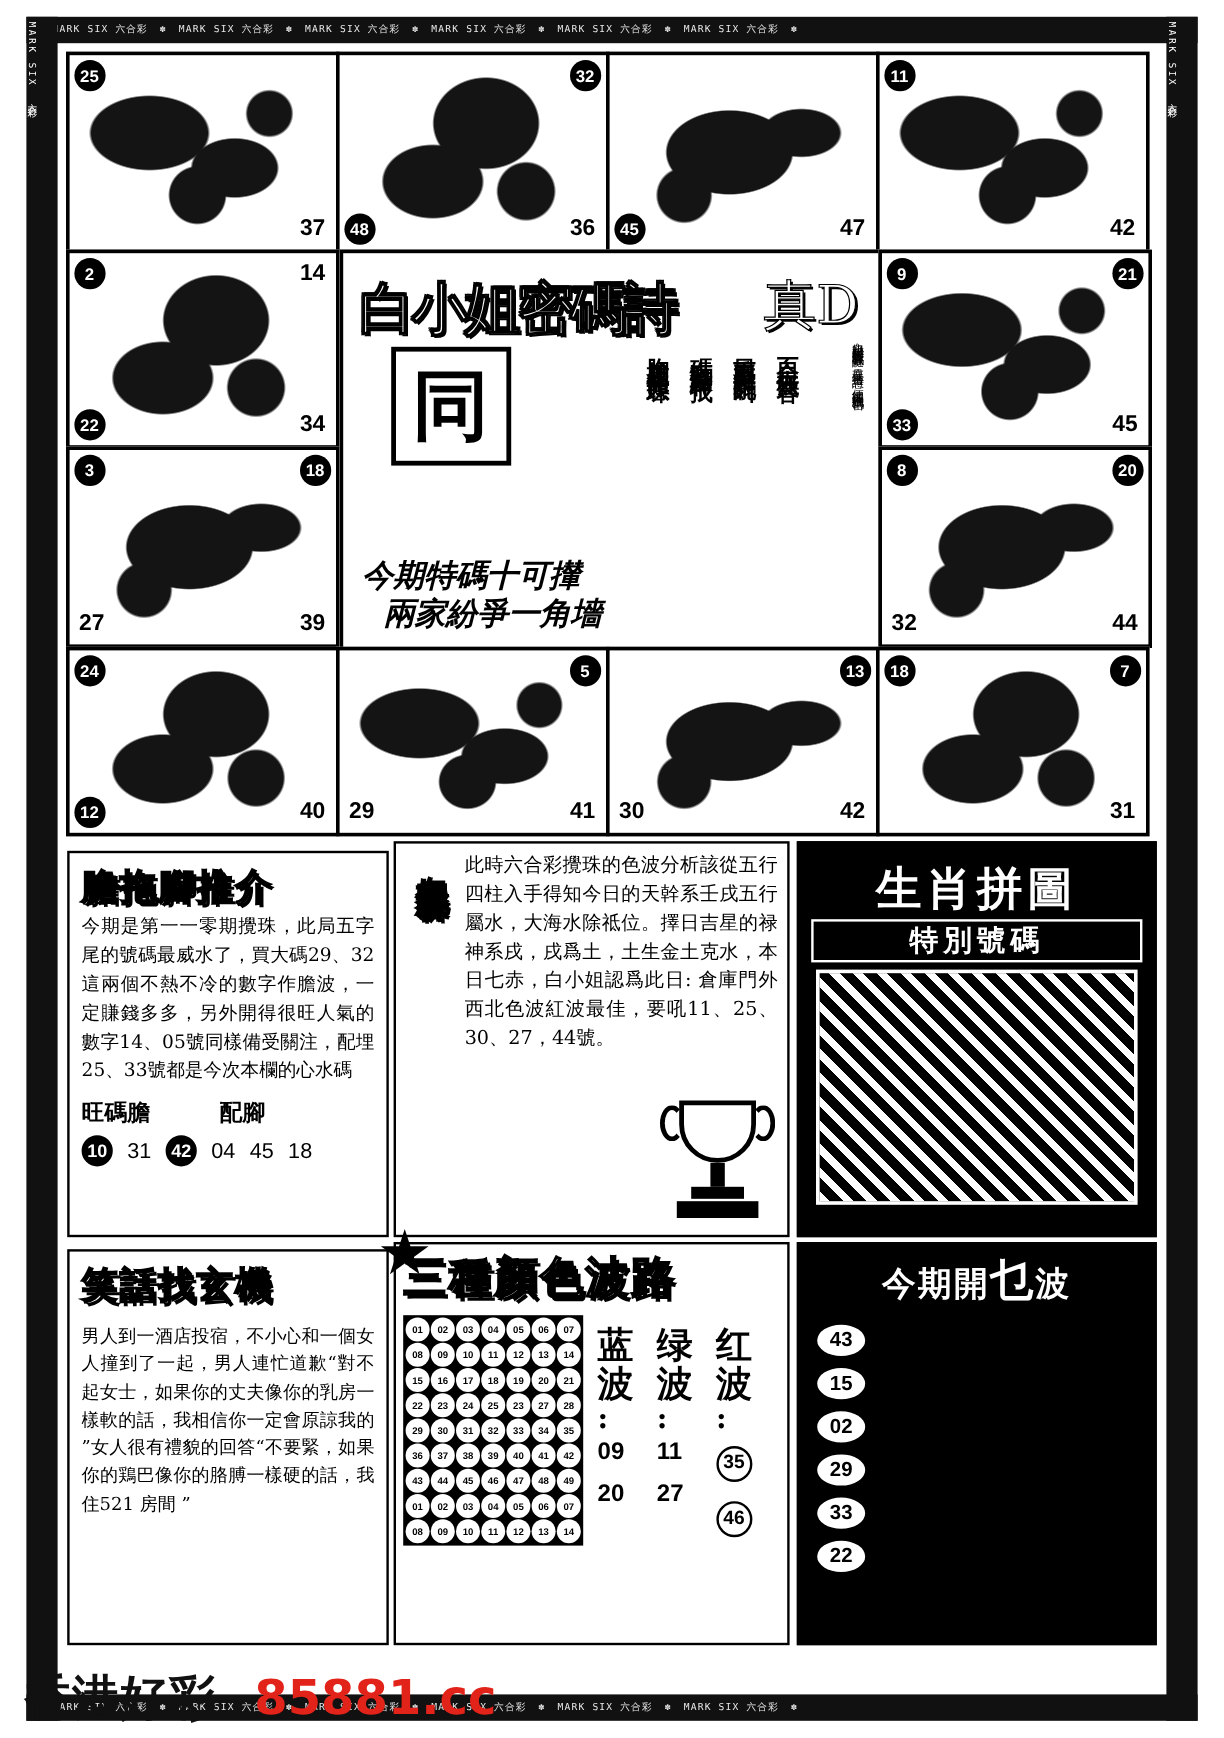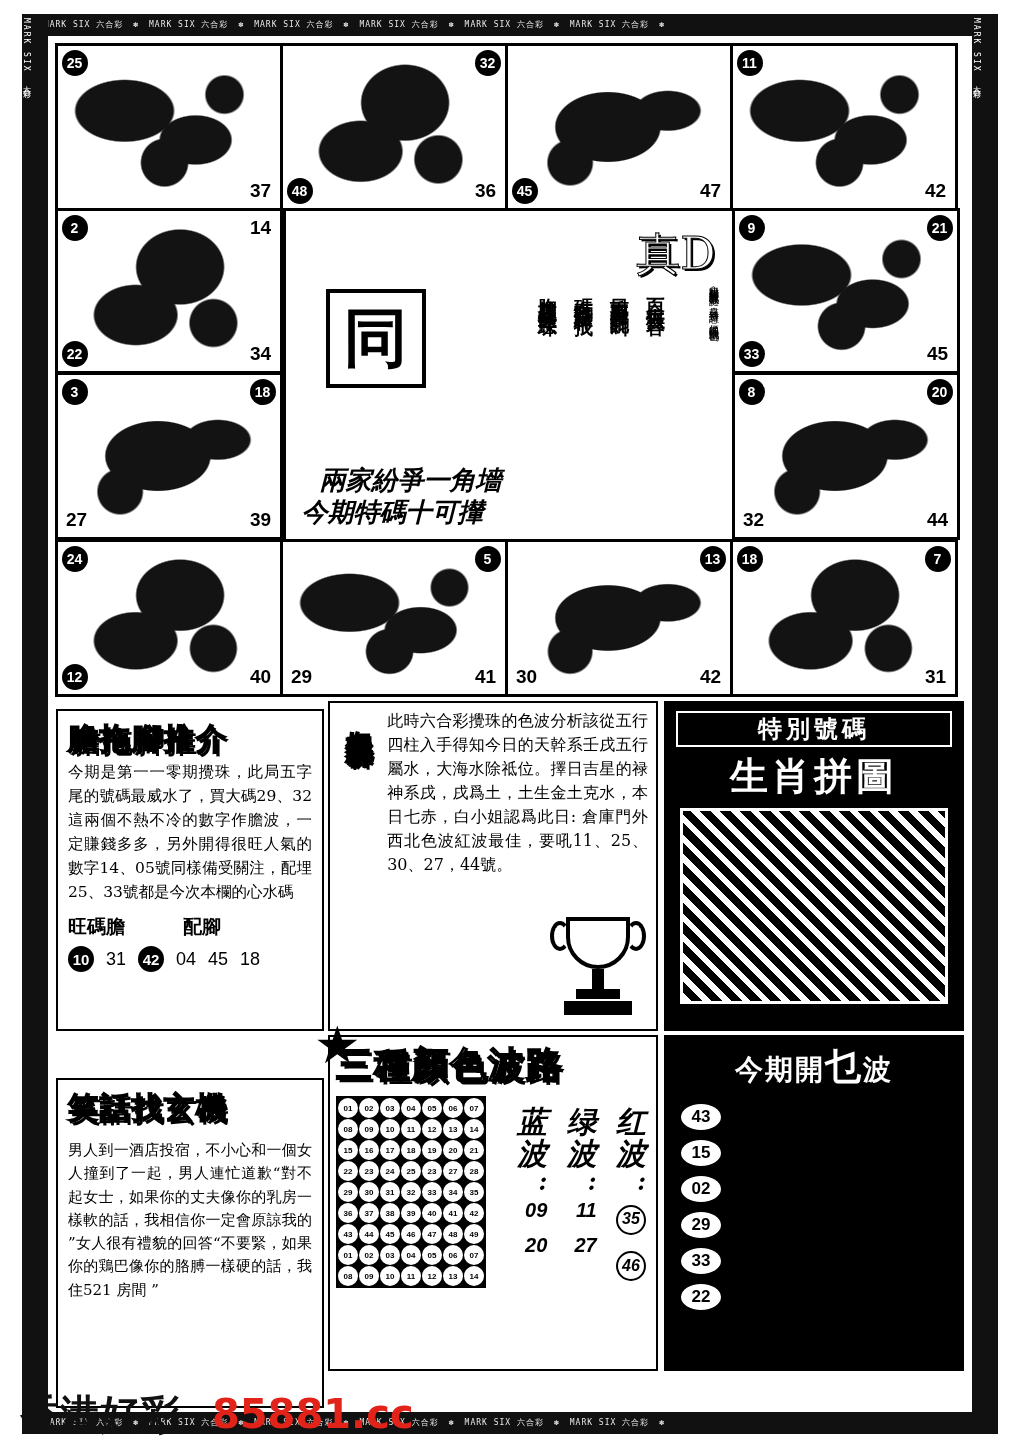--- a/index.html
+++ b/index.html
@@ -190,25 +190,24 @@
     background:#000; padding:2px;
   }
   .ball {
     background:#fff; border-radius:50%;
     width:100%; aspect-ratio:1/1;
     display:flex; align-items:center; justify-content:center;
     font-size:8px; font-weight:bold;
     font-family:"Liberation Sans", sans-serif;
   }
   .color-col {
-    text-align:right;
+    text-align:left;
     font-family:"DejaVu Serif", serif;
     font-weight:bold; font-size:30px;
     line-height:1.05;
-    font-style:italic;
   }
   .right-ball {
     width:44px; height:30px; border:2px solid #000; border-radius:50%;
     display:flex; align-items:center; justify-content:center;
     font-weight:bold; font-size:17px; background:#fff;
     font-family:"Liberation Sans", sans-serif;
     margin-bottom:6px;
   }
   .trophy {
     width:92px; height:110px; position:relative; margin:0 auto;
@@ -313,25 +312,26 @@
           <div class="pic-cell" style="width:228px;height:168px;">
             <div class="pic-art v3"></div>
             <div class="num-badge num-tl">3</div>
             <div class="num-badge num-tr">18</div>
             <div class="num-badge num-bl-plain">27</div>
             <div class="num-badge num-br">39</div>
           </div>
         </div>
 
         <div class="poster" style="width:452px;height:334px;">
+          <div class="poster-title">白小姐密碼詩</div>
           <div class="poster-d">真D</div>
           <div class="poster-big">同</div>
           <div class="poster-bottom">
+            <div>今期特碼十可攆</div>
             <div style="padding-left:18px">兩家紛爭一角墻</div>
-            <div>今期特碼十可攆</div>
           </div>
           <div class="poster-vcol" style="right:168px;">胸拨星斗體態珠</div>
           <div class="poster-vcol" style="right:132px;">碼有碼路林中找</div>
           <div class="poster-vcol" style="right:96px;">風雨五更鷄亂叫</div>
           <div class="poster-vcol" style="right:60px;">自合一去無狂容</div>
           <div class="poster-vsmall" style="height:120px;">白小姐精彩無數計算數碼謎，只要猜透詩意，便從圖中找到密碼。</div>
         </div>
 
         <div style="width:228px;">
           <div class="pic-cell" style="width:228px;height:166px;">
@@ -408,31 +408,31 @@
               <div class="handle-r"></div>
             <div class="stem"></div>
               <div class="base1"></div>
               <div class="base2"></div>
           </div>
         </div>
       </div>
 
       <div class="panel" style="left:608px;top:0;width:300px;height:330px;background:#000;">
         <div style="padding:8px 10px 0;">
+          <div style="text-align:center;margin-top:4px;font-family:'DejaVu Serif',serif;font-weight:bold;font-size:38px;color:#fff;letter-spacing:4px;">生肖拼圖</div>
           <div style="background:#000;color:#fff;text-align:center;font-family:'DejaVu Serif',serif;font-weight:bold;font-size:24px;letter-spacing:4px;border:2px solid #fff;">特別號碼</div>
-          <div style="text-align:center;margin-top:4px;font-family:'DejaVu Serif',serif;font-weight:bold;font-size:38px;color:#fff;letter-spacing:4px;">生肖拼圖</div>
         </div>
         <div style="margin:6px 14px 0;height:196px;border:3px solid #fff;background:
               repeating-linear-gradient(45deg,#fff 0 6px,#000 6px 14px),
               radial-gradient(circle at 40% 40%, #fff 0 20%, #000 21%);"></div>
       </div>
 
       <div class="star" style="left:258px;top:318px;">★</div>
 
-      <div class="panel" style="left:0;top:340px;width:268px;height:330px;padding:8px 10px;margin-top:37px;">
+      <div class="panel" style="left:0;top:340px;width:268px;height:330px;padding:8px 10px;">
         <div class="hand-title">笑話找玄機</div>
         <div class="body-text" style="margin-top:10px;font-size:15px;">男人到一酒店投宿，不小心和一個女人撞到了一起，男人連忙道歉“對不起女士，如果你的丈夫像你的乳房一樣軟的話，我相信你一定會原諒我的 ”女人很有禮貌的回答“不要緊，如果你的鶏巴像你的胳膊一樣硬的話，我住521 房間 ”</div>
       </div>
 
       <div class="panel" style="left:272px;top:334px;width:330px;height:336px;padding:4px 6px;">
         <div class="hand-title" style="font-size:36px;">三種顏色波路</div>
         <div style="display:flex;gap:8px;margin-top:6px;">
           <div class="balls-grid" style="width:150px;" id="ball-matrix">
               <div class="ball">01</div>
               <div class="ball">02</div>

